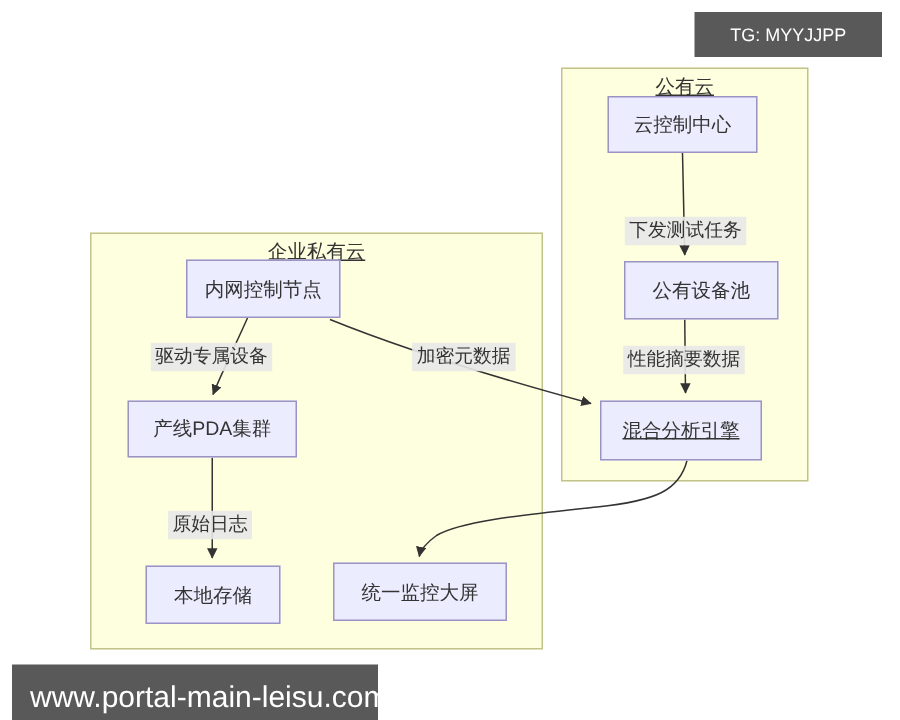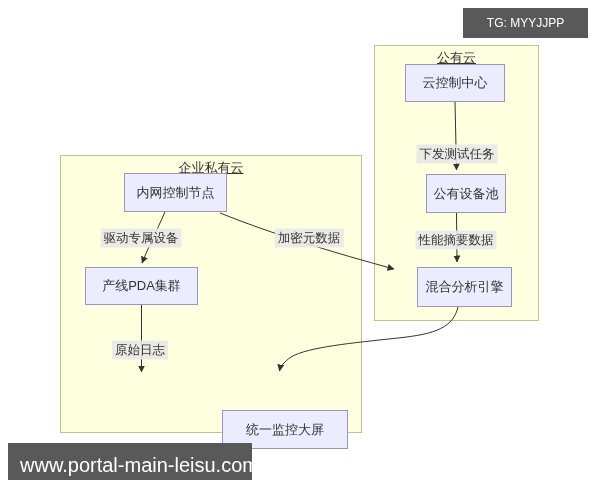--- a/index.html
+++ b/index.html
@@ -70,21 +70,22 @@
   </svg>
 
   <div class="edge-label" style="left:457px; top:122px;margin-top:32px;">下发测试任务</div>
   <div class="edge-label" style="left:141px; top:238px;">驱动专属设备</div>
   <div class="edge-label" style="left:456px; top:240px;">性能摘要数据</div>
   <div class="edge-label" style="left:269px; top:238px;margin-left:40px;">加密元数据</div>
   <div class="edge-label" style="left:140px; top:350px;">原始日志</div>
 
   <div class="node" style="left:124px; top:173px; width:103px; height:39px;">内网控制节点</div>
   <div class="node" style="left:85px; top:267px; width:113px; height:38px;">产线PDA集群</div>
-  <div class="node" style="left:222px; top:375px; width:126px; height:39px;margin-top:35px;">统一监控大屏</div>
+  <div class="node" style="left:97px; top:377px; width:90px; height:39px;">本地存储</div>
+  <div class="node" style="left:222px; top:375px; width:116px; height:39px;">统一监控大屏</div>
   <div class="node" style="left:405px; top:64px; width:100px; height:38px;text-align:center;">云控制中心</div>
-  <div class="node" style="left:426px; top:174px; width:80px; height:39px;text-align:right;">公有设备池</div>
-  <div class="node" style="left:417px; top:267px; width:95px; height:40px;">混合分析引擎</div>
+  <div class="node" style="left:416px; top:174px; width:103px; height:39px;text-align:right;">公有设备池</div>
+  <div class="node" style="left:400px; top:267px; width:108px; height:40px;text-decoration:underline;">混合分析引擎</div>
 
   <div class="badge tg">TG: MYYJJPP</div>
   <div class="badge url">www.portal-main-leisu.com</div>
 
 </div>
 
 </body></html>

